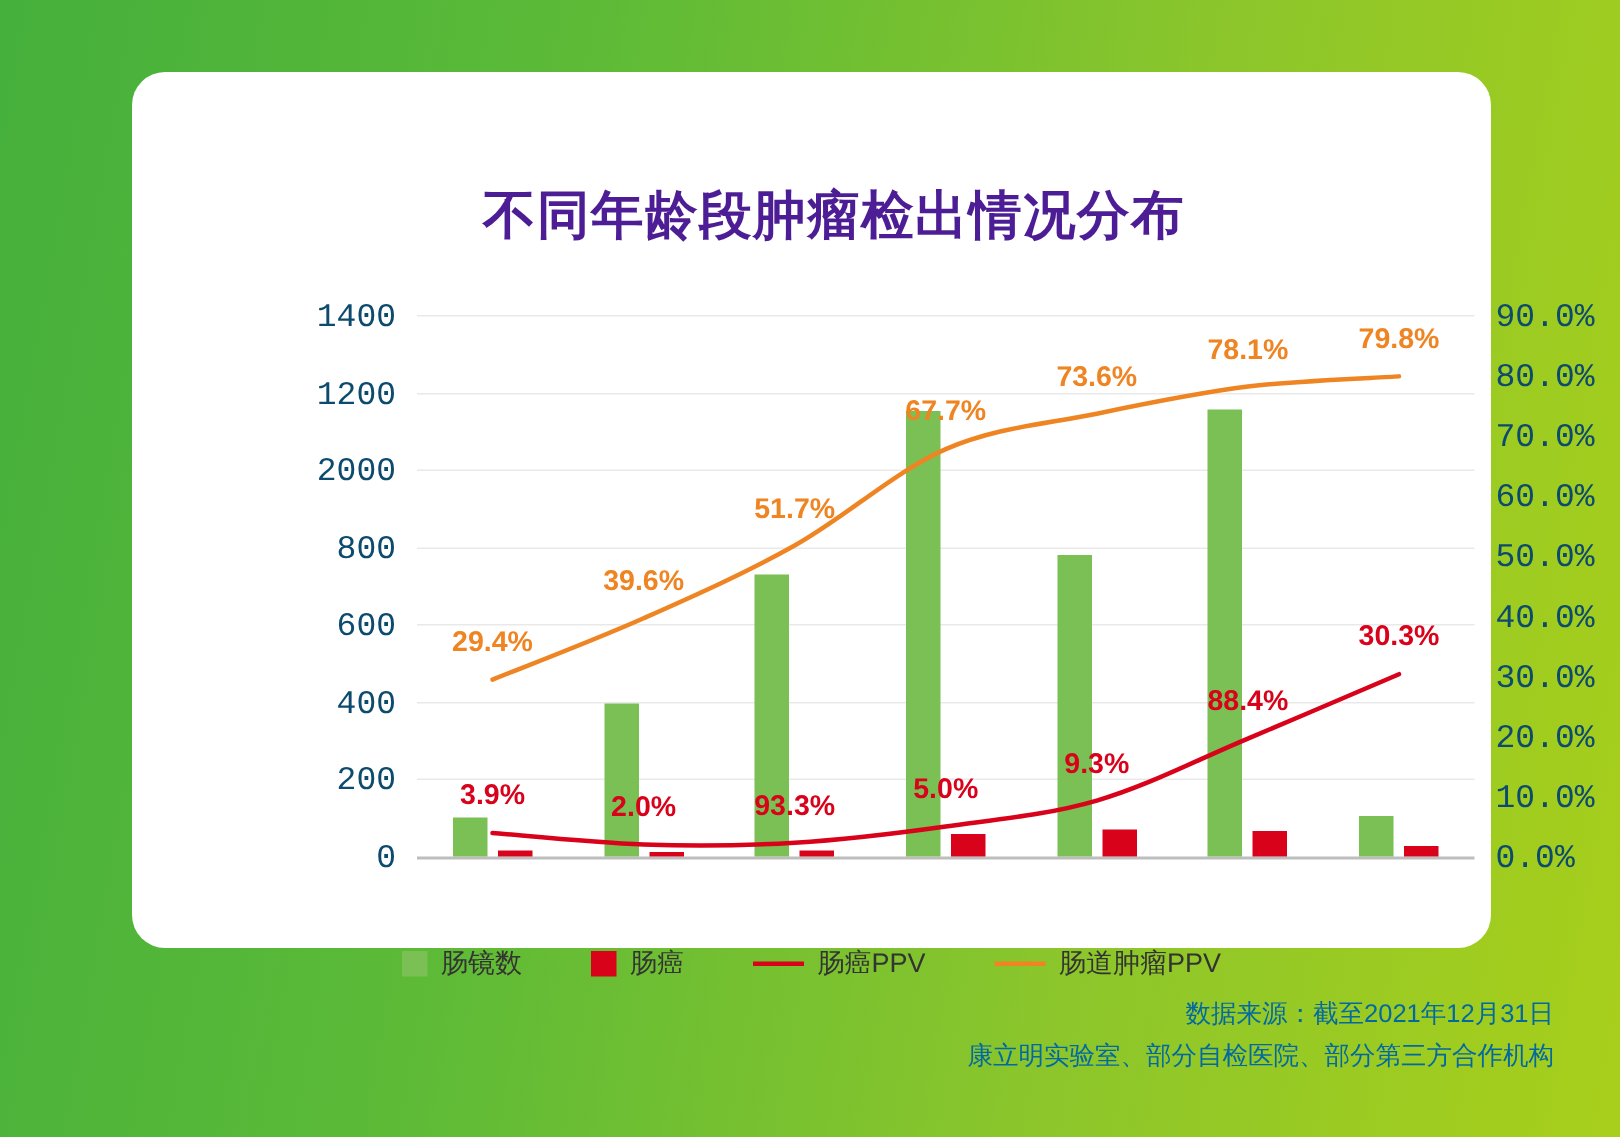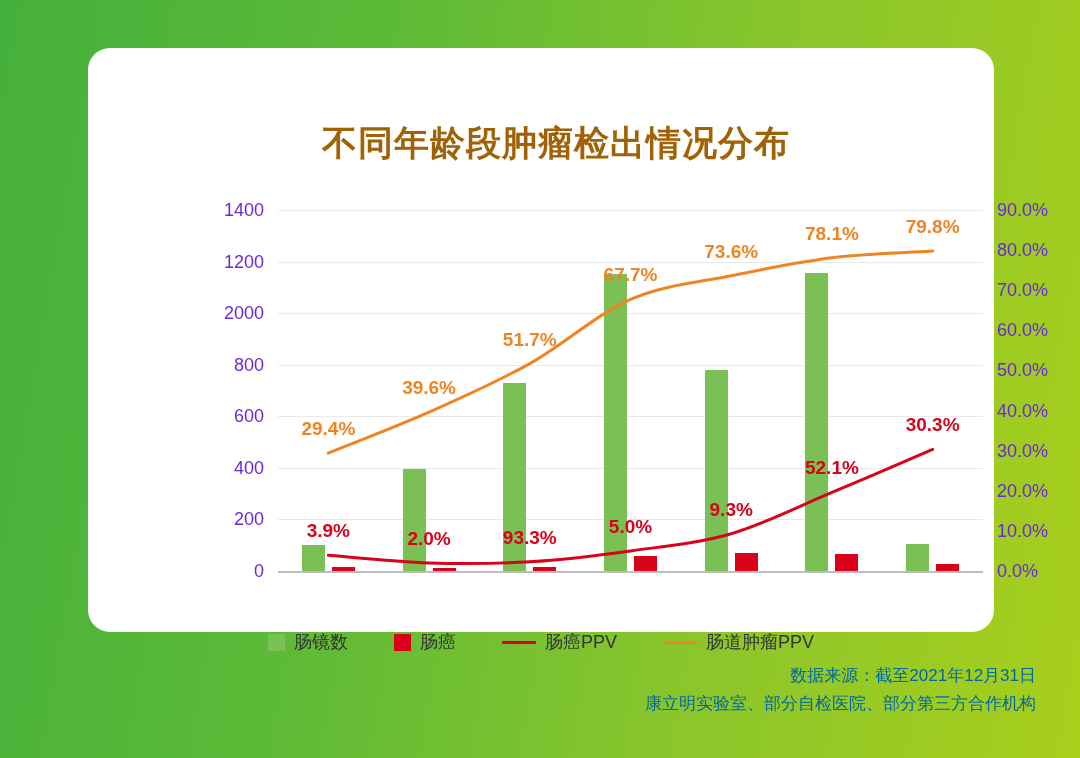--- a/index.html
+++ b/index.html
@@ -12,39 +12,39 @@
     position: relative; overflow: hidden;
   }
   #card {
     position: absolute; left: 88px; top: 48px;
     width: 906px; height: 584px;
     background: #ffffff; border-radius: 22px;
   }
   #chart-title {
     position: absolute; left: 0; top: 72px; width: 100%;
     text-align: center;
-    font-size: 35px; font-weight: bold; color: #a16207;
+    font-size: 35px; font-weight: bold; color: #4c1d95;
     letter-spacing: 1px;
     padding-left: 30px;
   }
   
   #plot {
     position: absolute;
     left: 190px; top: 162px;
     width: 705px; height: 361px;
   }
   .gridline {
     position: absolute; left: 0; width: 100%;
     height: 1px; background: #e9e9e9;
   }
   .gridline.baseline { background: #bdbdbd; height: 2px; }
   
   .ylabel-left, .ylabel-right {
-    position: absolute; font-size: 18px; color: #6d28d9;
-    white-space: nowrap; line-height: 1;
+    position: absolute; font-size: 22px; color: #0c4a6e;
+    white-space: nowrap; line-height: 1; font-family: Liberation Mono, monospace;
   }
   .ylabel-left { right: 100%; margin-right: 14px; text-align: right; }
   .ylabel-right { left: 100%; margin-left: 14px; text-align: left; }
   
   .bar {
     position: absolute; bottom: 0;
   }
   .bar.green { background: #7ac055; }
   .bar.red   { background: #d9021b; }
   
@@ -141,21 +141,21 @@
     <svg id="lines" width="705" height="361" viewBox="0 0 705 361" style="position:absolute;left:0;top:0;overflow:visible">
         <path d="M 50.357142857142854 345.3566666666667 C 67.14285714285714 346.6268518518519, 117.49999999999999 351.90814814814814, 151.07142857142856 352.97777777777776 C 184.6428571428571 354.0474074074074, 218.21428571428572 353.78, 251.78571428571428 351.77444444444444 C 285.35714285714283 349.7688888888889, 318.9285714285714 345.6240740740741, 352.49999999999994 340.94444444444446 C 386.0714285714285 336.2648148148148, 419.6428571428571 333.457037037037, 453.21428571428567 323.69666666666666 C 486.7857142857142 313.9362962962963, 520.3571428571429 296.4211111111111, 553.9285714285714 282.3822222222222 C 587.5 268.3433333333333, 637.8571428571429 246.6164814814815, 654.6428571428571 239.46333333333334" fill="none" stroke="#d9021b" stroke-width="3" stroke-linecap="round"></path>
         <path d="M 50.357142857142854 243.07333333333332 C 67.14285714285714 236.25444444444443, 117.49999999999999 217.06796296296295, 151.07142857142856 202.16 C 184.6428571428571 187.25203703703704, 218.21428571428572 172.41092592592594, 251.78571428571428 153.62555555555556 C 285.35714285714283 134.8401851851852, 318.9285714285714 104.08833333333334, 352.49999999999994 89.44777777777779 C 386.0714285714285 74.80722222222224, 419.6428571428571 72.73481481481483, 453.21428571428567 65.78222222222223 C 486.7857142857142 58.829629629629636, 520.3571428571429 51.877037037037034, 553.9285714285714 47.73222222222222 C 587.5 43.587407407407404, 637.8571428571429 42.04981481481483, 654.6428571428571 40.913333333333355" fill="none" stroke="#ef8422" stroke-width="3" stroke-linecap="round"></path>
       </svg>
     <div id="dlabels">
         <div class="dlabel red" style="left: 50.3571px; top: 311.357px;">3.9%</div>
         <div class="dlabel red" style="left: 151.071px; top: 318.978px;">2.0%</div>
         <div class="dlabel red" style="left: 251.786px; top: 317.774px;">93.3%</div>
         <div class="dlabel red" style="left: 352.5px; top: 306.944px;">5.0%</div>
         <div class="dlabel red" style="left: 453.214px; top: 289.697px;">9.3%</div>
-        <div class="dlabel red" style="left: 553.929px; top: 248.382px;">52.1%</div>
+        <div class="dlabel red" style="left: 553.929px; top: 248.382px;">88.4%</div>
         <div class="dlabel red" style="left: 654.643px; top: 205.463px;">30.3%</div>
         <div class="dlabel orange" style="left: 50.3571px; top: 209.073px;">29.4%</div>
         <div class="dlabel orange" style="left: 151.071px; top: 168.16px;">39.6%</div>
         <div class="dlabel orange" style="left: 251.786px; top: 119.626px;">51.7%</div>
         <div class="dlabel orange" style="left: 352.5px; top: 55.4478px;">67.7%</div>
         <div class="dlabel orange" style="left: 453.214px; top: 31.7822px;">73.6%</div>
         <div class="dlabel orange" style="left: 553.929px; top: 13.7322px;">78.1%</div>
         <div class="dlabel orange" style="left: 654.643px; top: 6.91333px;">79.8%</div>
       </div>
   </div>

